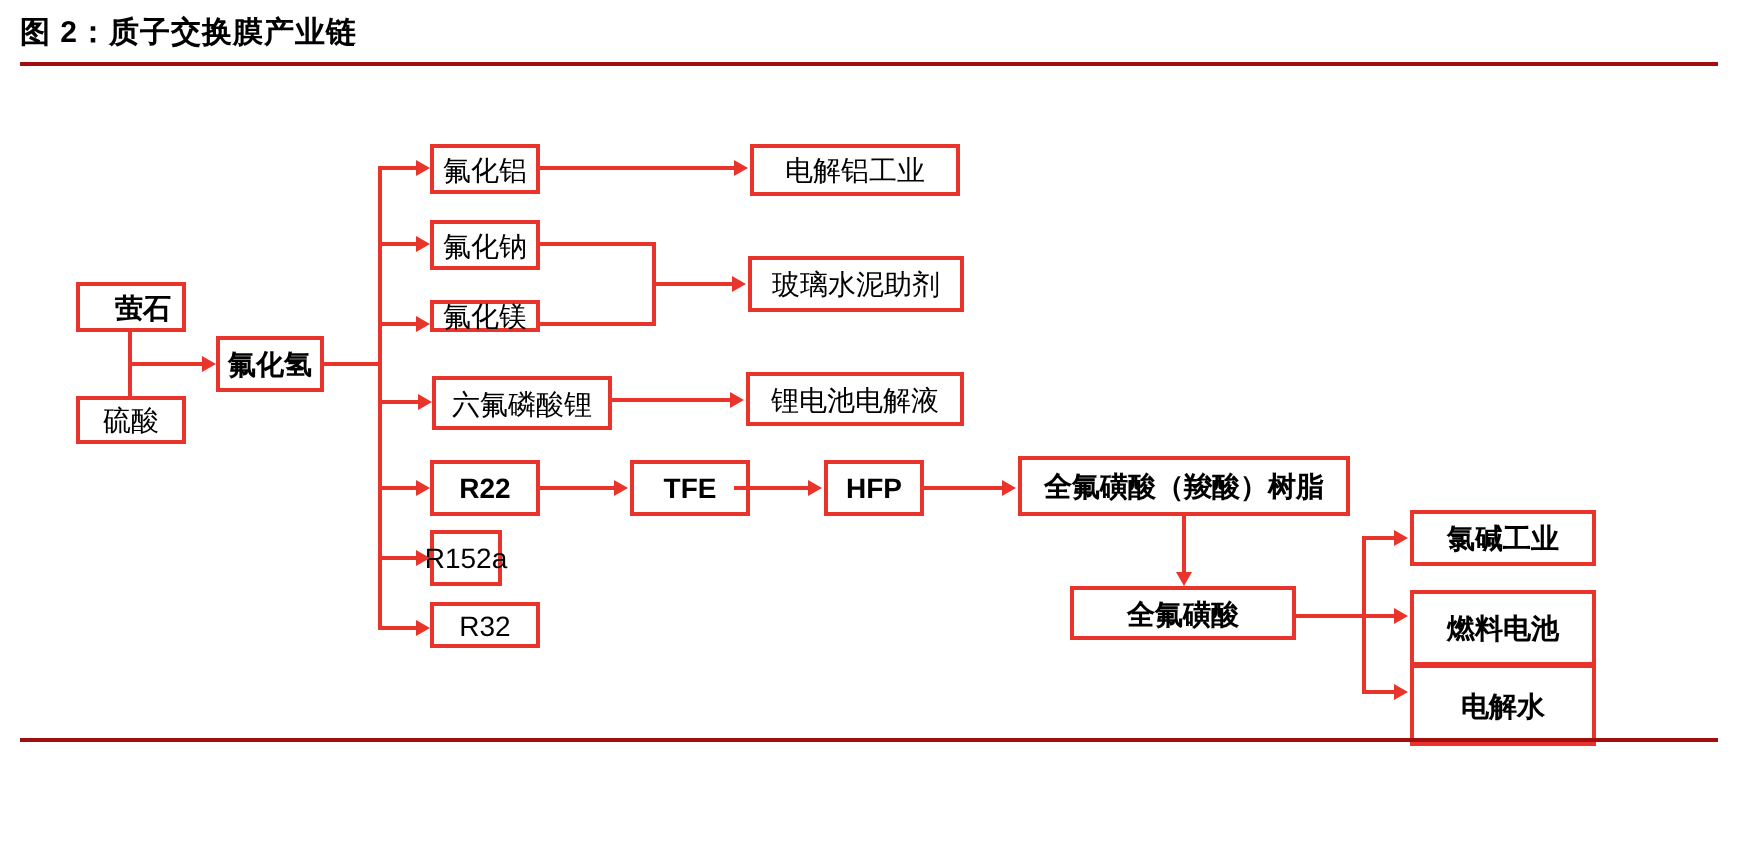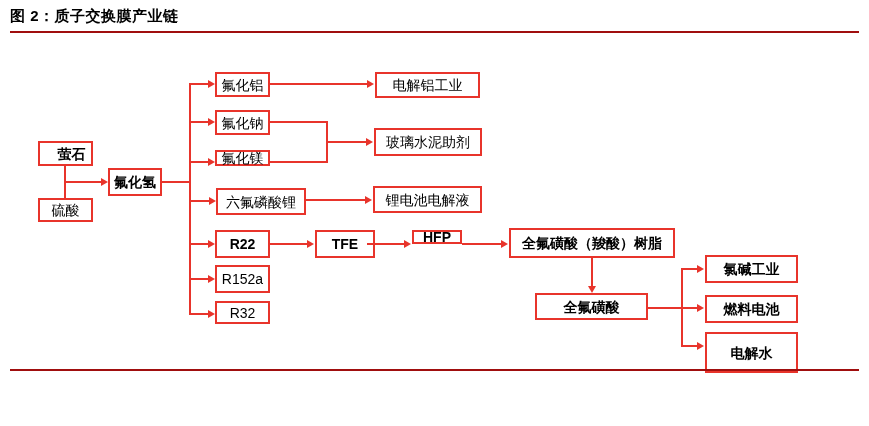--- a/index.html
+++ b/index.html
@@ -81,34 +81,34 @@
 
     <div class="node b" style="left:38px;top:141px;width:55px;height:25px;padding-left:12px;">萤石</div>
     <div class="node" style="left:38px;top:198px;width:55px;height:24px;">硫酸</div>
     <div class="node b" style="left:108px;top:168px;width:54px;height:28px;">氟化氢</div>
 
     <div class="node" style="left:215px;top:72px;width:55px;height:25px;">氟化铝</div>
     <div class="node" style="left:215px;top:110px;width:55px;height:25px;">氟化钠</div>
     <div class="node" style="left:215px;top:150px;width:55px;height:16px;">氟化镁</div>
     <div class="node" style="left:216px;top:188px;width:90px;height:27px;">六氟磷酸锂</div>
     <div class="node b" style="left:215px;top:230px;width:55px;height:28px;">R22</div>
-    <div class="node" style="left:215px;top:265px;width:55px;height:28px;">R152a</div>
+    <div class="node" style="left:215px;top:265px;width:36px;height:28px;">R152a</div>
     <div class="node" style="left:215px;top:301px;width:55px;height:23px;">R32</div>
 
     <div class="node" style="left:375px;top:72px;width:105px;height:26px;text-align:right;">电解铝工业</div>
     <div class="node" style="left:374px;top:128px;width:108px;height:28px;">玻璃水泥助剂</div>
     <div class="node" style="left:373px;top:186px;width:109px;height:27px;">锂电池电解液</div>
 
     <div class="node b" style="left:315px;top:230px;width:60px;height:28px;">TFE</div>
-    <div class="node b" style="left:412px;top:230px;width:50px;height:14px;">HFP</div>
+    <div class="node b" style="left:412px;top:230px;width:50px;height:28px;">HFP</div>
     <div class="node b" style="left:509px;top:228px;width:166px;height:30px;">全氟磺酸（羧酸）树脂</div>
     <div class="node b" style="left:535px;top:293px;width:113px;height:27px;">全氟磺酸</div>
 
     <div class="node b" style="left:705px;top:255px;width:93px;height:28px;">氯碱工业</div>
-    <div class="node b" style="left:705px;top:295px;width:93px;height:28px;">燃料电池</div>
+    <div class="node b" style="left:705px;top:295px;width:93px;height:38px;">燃料电池</div>
     <div class="node b" style="left:705px;top:332px;width:93px;height:41px;">电解水</div>
 
     <div class="vl" style="left:64px;top:166px;width:2px;height:32px;"></div>
     <div class="hl" style="left:64px;top:181px;width:37px;height:2px;"></div>
     <div class="ar" style="left:101px;top:178px;"></div>
 
     <div class="hl" style="left:162px;top:181px;width:28px;height:2px;"></div>
     <div class="vl" style="left:189px;top:83px;width:2px;height:232px;"></div>
 
     <div class="hl" style="left:189px;top:83px;width:19px;height:2px;"></div>

